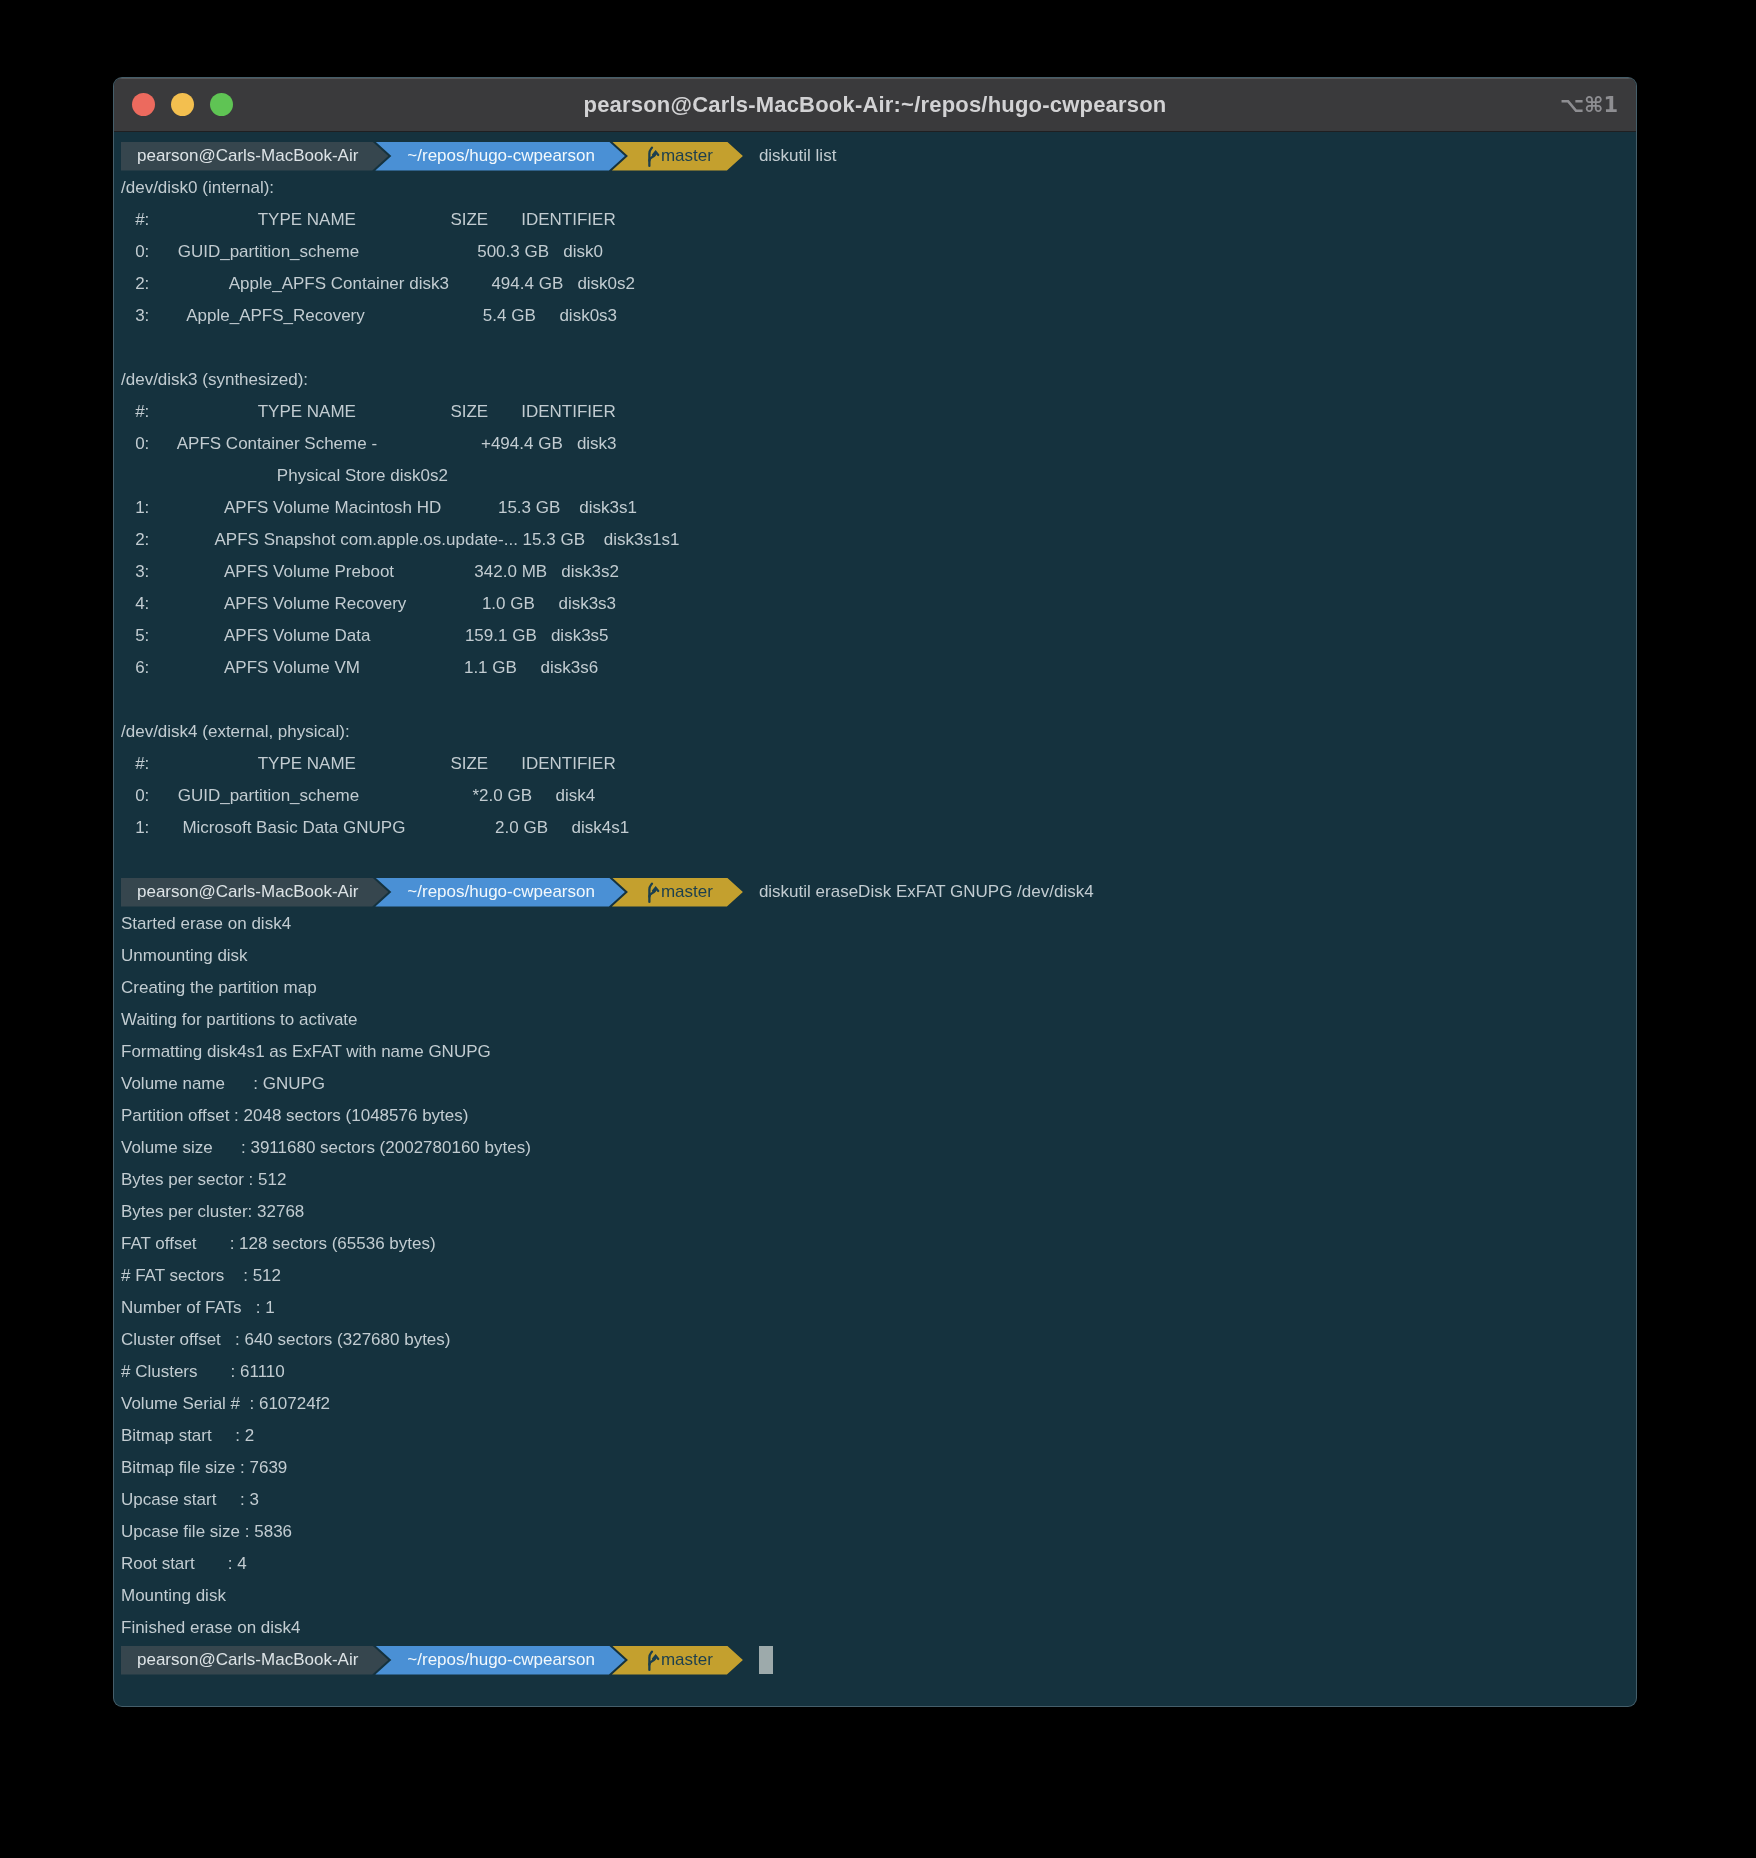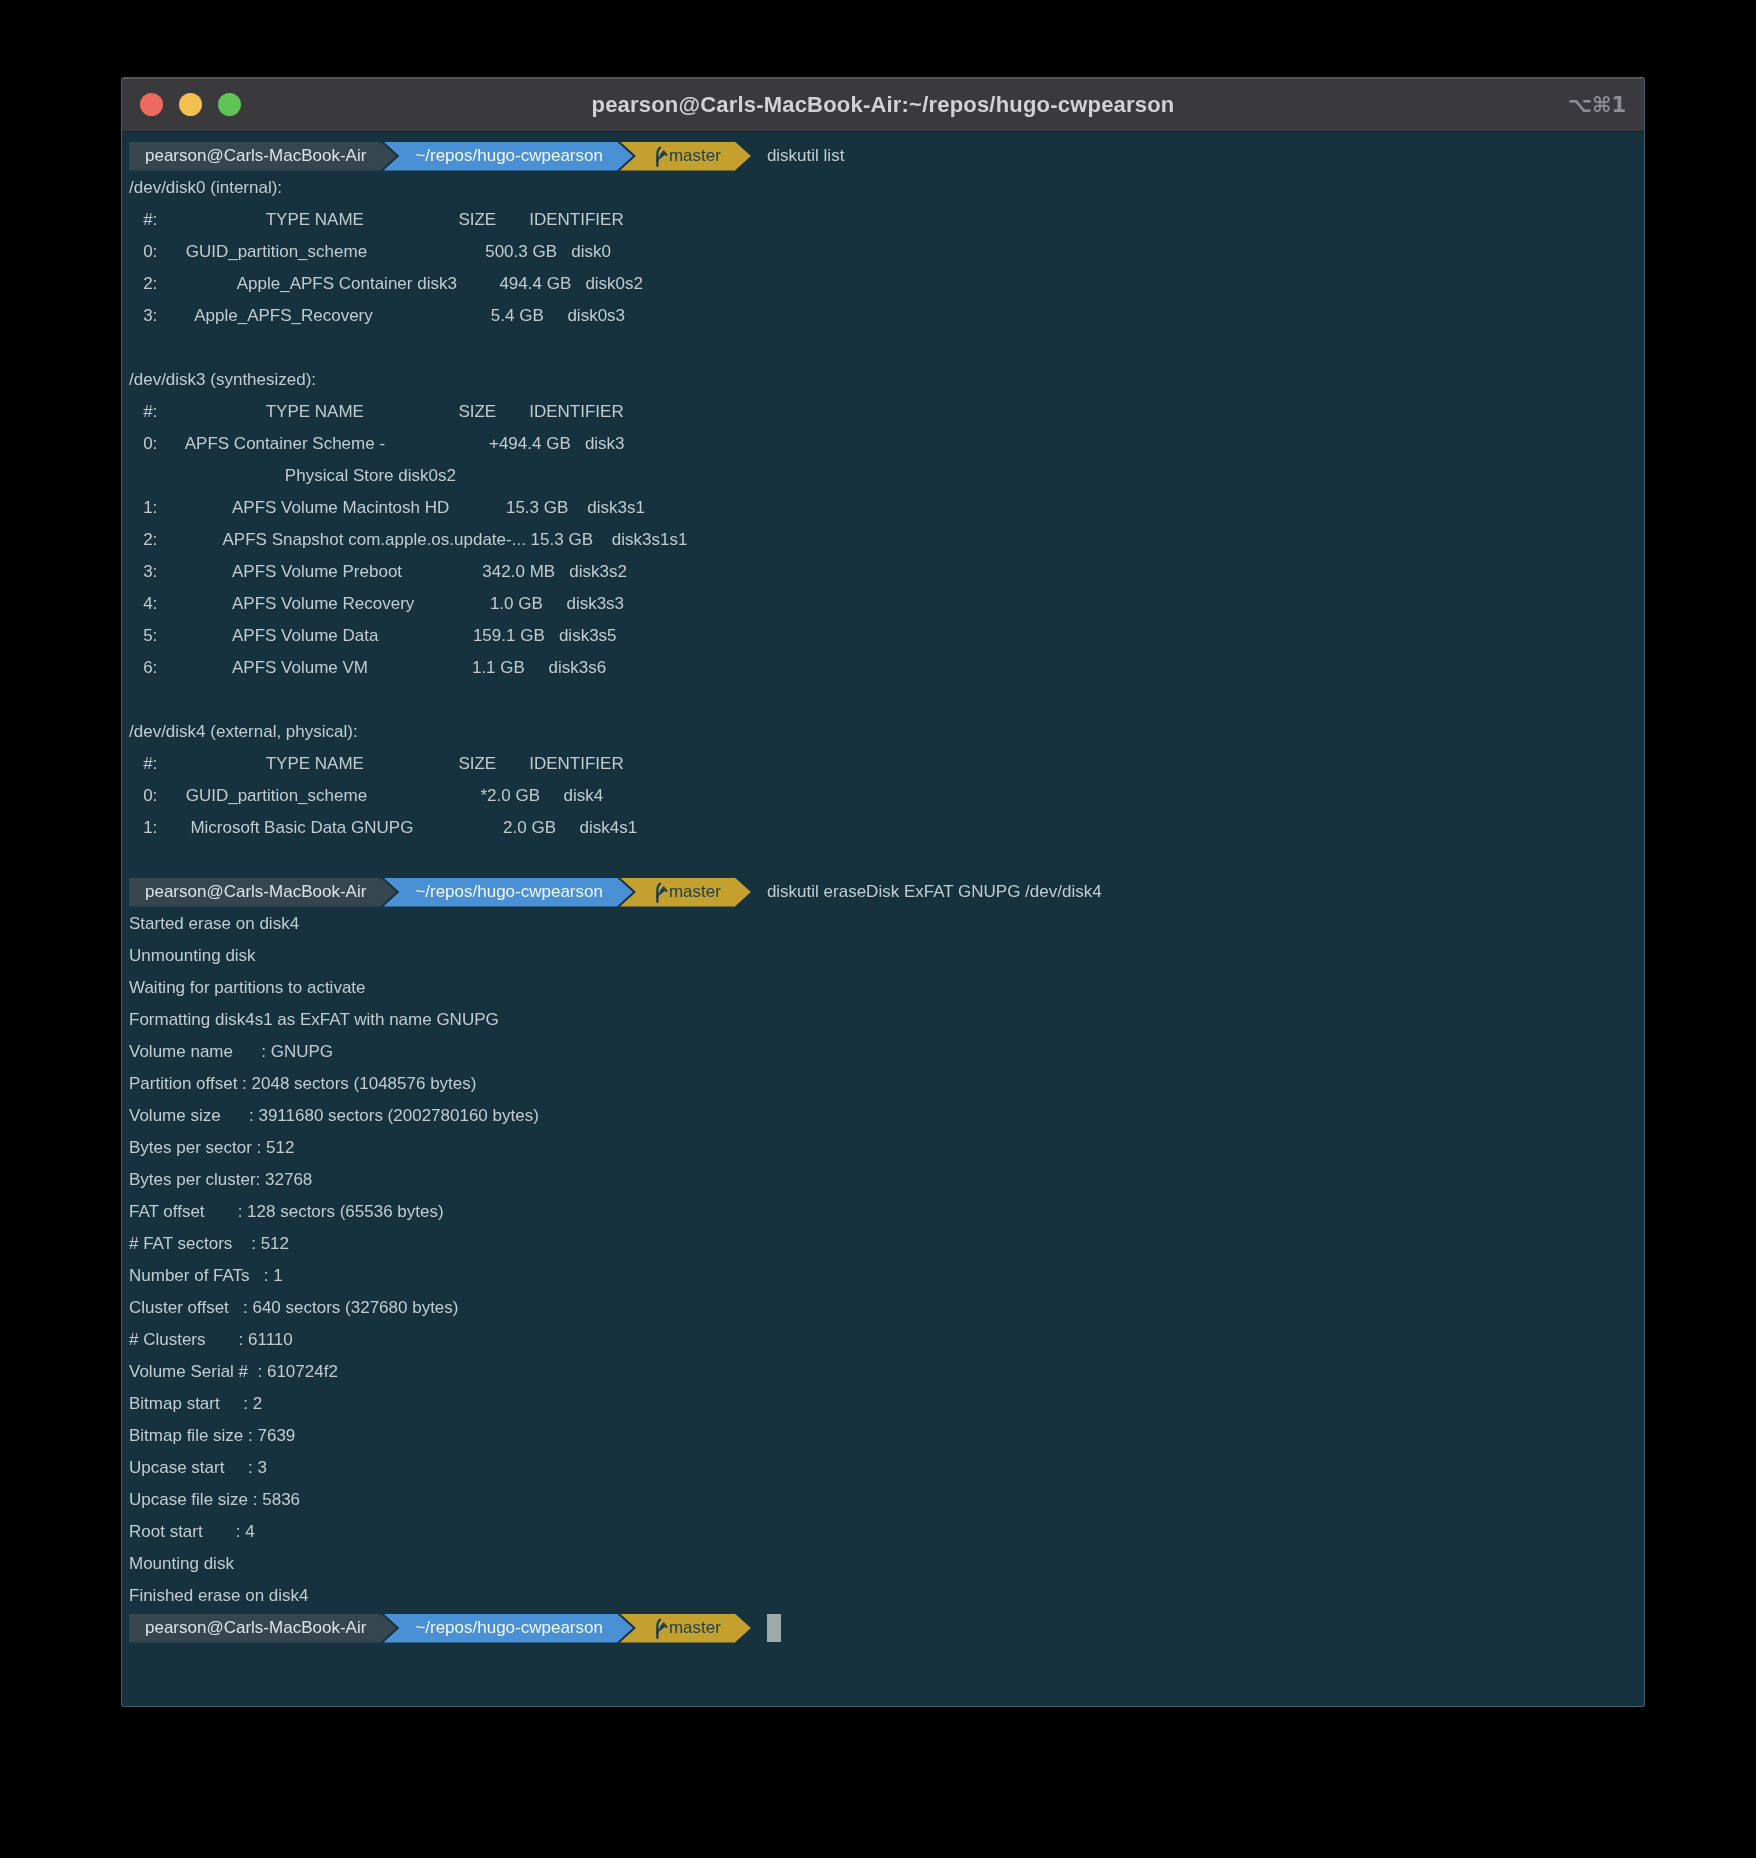--- a/index.html
+++ b/index.html
@@ -1,24 +1,23 @@
 <!DOCTYPE html>
 <html style="--outer-bg: #000000; --titlebar-bg: #3a3a3c; --titlebar-text: #d2d2d4; --titlebar-shortcut: #8e8e92; --traffic-close: #ec6a5e; --traffic-minimize: #f3bf4f; --traffic-zoom: #5fc454; --window-border: rgba(170,190,200,0.32); --terminal-bg: #15323e; --text: #c2ccd1; --segment-user-bg: #36464e; --segment-user-text: #dde3e6; --segment-dir-bg: #4a90d5; --segment-dir-text: #f2f8fc; --segment-git-bg: #c4a02e; --segment-git-text: #1c3f4e; --cursor: #9daaab;"><head>
 <meta charset="utf-8">
 <style>
   * { margin:0; padding:0; box-sizing:border-box; }
   html,body { width:1756px; height:1858px; background:var(--outer-bg,#000); overflow:hidden; }
 
   .window {
     position:absolute; left:113px; top:77px; width:1524px; height:1630px;
-    border-radius:3px; overflow:hidden;
+    border-radius:9px; overflow:hidden;
     background:var(--terminal-bg,#15323e);
     border:1px solid var(--window-border,rgba(170,190,200,.32));
     box-shadow:0 18px 50px rgba(0,0,0,.8);
-    margin-left:8px;
   }
 
   .titlebar {
     position:relative; height:54px; width:100%;
     background:var(--titlebar-bg,#3a3a3c);
     display:flex; align-items:center; justify-content:space-between;
     padding:0 18px;
     box-shadow:inset 0 1px 0 rgba(255,255,255,.14);
     border-bottom:1px solid rgba(0,0,0,.45);
   }
@@ -126,20 +125,21 @@
         <path d="M5 16 C5 11.5 11 13.5 11 8.5"></path>
         <path d="M8.5 10.5 L11 7.5 L13.5 10.5"></path>
       </svg>
       <span>master</span>
     </span>
     <span class="cmd">diskutil eraseDisk ExFAT GNUPG /dev/disk4</span>
     
   </div>
       <div class="t-row txt">Started erase on disk4</div>
       <div class="t-row txt">Unmounting disk</div>
+      <div class="t-row txt">Creating the partition map</div>
       <div class="t-row txt">Waiting for partitions to activate</div>
       <div class="t-row txt">Formatting disk4s1 as ExFAT with name GNUPG</div>
       <div class="t-row txt">Volume name      : GNUPG</div>
       <div class="t-row txt">Partition offset : 2048 sectors (1048576 bytes)</div>
       <div class="t-row txt">Volume size      : 3911680 sectors (2002780160 bytes)</div>
       <div class="t-row txt">Bytes per sector : 512</div>
       <div class="t-row txt">Bytes per cluster: 32768</div>
       <div class="t-row txt">FAT offset       : 128 sectors (65536 bytes)</div>
       <div class="t-row txt"># FAT sectors    : 512</div>
       <div class="t-row txt">Number of FATs   : 1</div>

